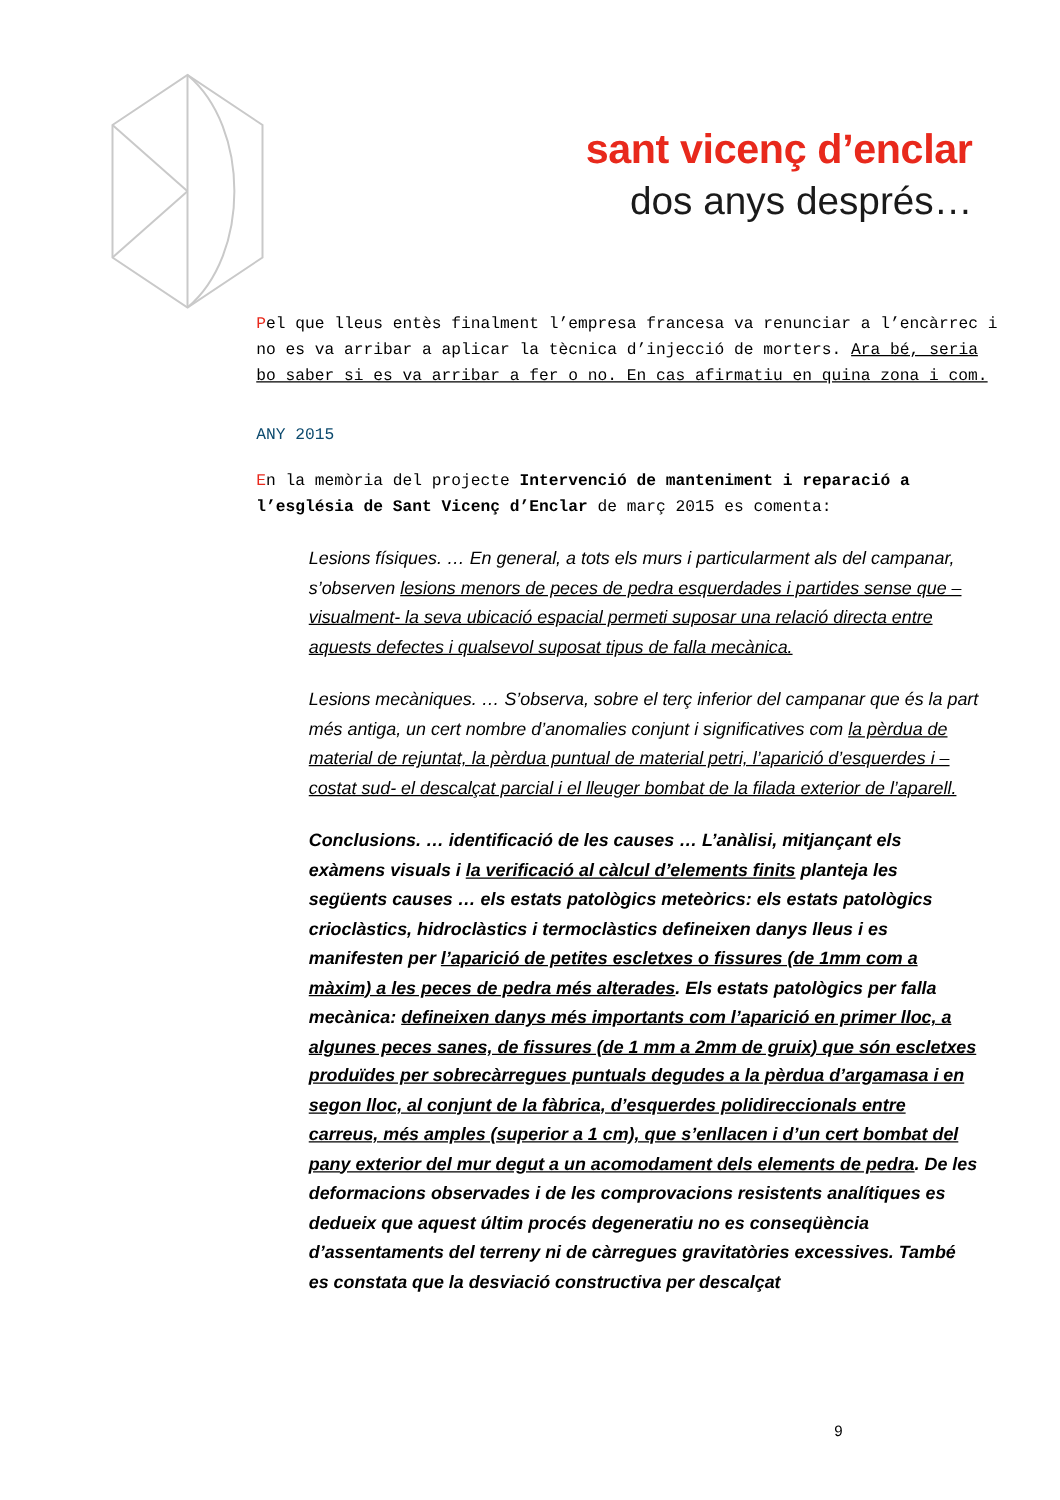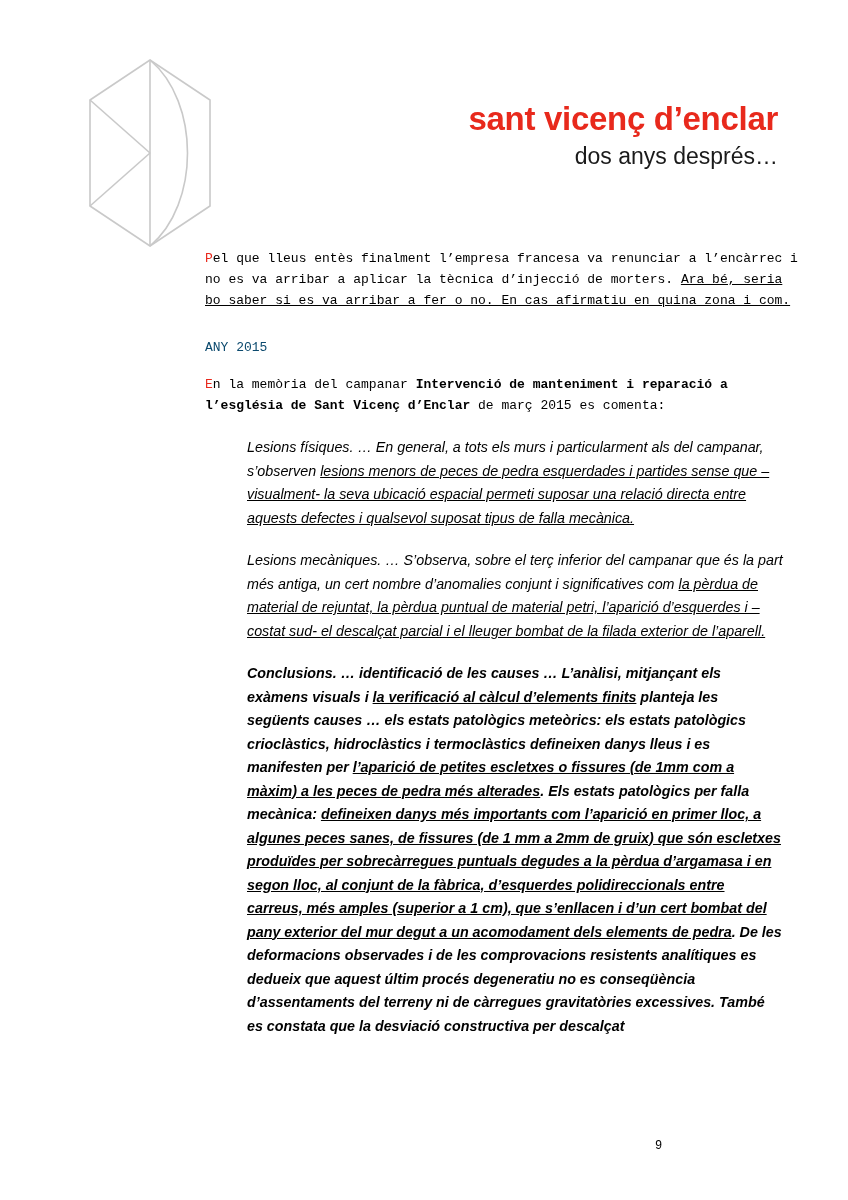--- a/index.html
+++ b/index.html
@@ -14,20 +14,21 @@
     font-family: "Liberation Sans", sans-serif;
     color: #000000;
     overflow: hidden;
   }
 
   .page {
     position: absolute;
     inset: 0;
     width: 720px;
     height: 1200px;
+    padding-left: 12px;
   }
 
   
   .header {
     position: absolute;
     top: 46px;
     left: 0;
     width: 848px;
     height: 200px;
   }
@@ -53,21 +54,21 @@
     font-weight: bold;
     font-size: 33px;
     letter-spacing: -0.3px;
     color: #e8291c;
     line-height: 1.05;
     margin: 0;
   }
   .title-sub {
     font-family: "Liberation Sans", sans-serif;
     font-weight: normal;
-    font-size: 23px;
+    font-size: 31px;
     color: #1a1a1a;
     line-height: 1.15;
     margin: 6px 0 0 0;
   }
 
   
   .content {
     position: absolute;
     left: 205px;
     top: 248px;
@@ -152,21 +153,21 @@
   <div class="content">
 
 
     <p class="mono-p">
       <span class="dropcap">P</span><span>el que lleus entès finalment l’empresa francesa va renunciar a l’encàrrec i no es va arribar a aplicar la tècnica d’injecció de morters. </span><span class="u">Ara bé, seria bo saber si es va arribar a fer o no. En cas afirmatiu en quina zona i com.</span>
     </p>
 
     <div class="section-label">ANY 2015</div>
 
     <p class="mono-p">
-      <span class="dropcap">E</span><span>n la memòria del campanar </span><span class="b">Intervenció de manteniment i reparació a l’església de Sant Vicenç d’Enclar</span><span> de març 2015 es comenta:</span>
+      <span class="dropcap">E</span><span>n la memòria del projecte </span><span class="b">Intervenció de manteniment i reparació a l’església de Sant Vicenç d’Enclar</span><span> de març 2015 es comenta:</span>
     </p>
 
     <div class="quote-block">
 
       <p class="quote-p">
         <span>Lesions físiques. … En general, a tots els murs i particularment als del campanar, s’observen </span><span class="u">lesions menors de peces de pedra esquerdades i partides sense que –visualment- la seva ubicació espacial permeti suposar una relació directa entre aquests defectes i qualsevol suposat tipus de falla mecànica.</span>
       </p>
 
       <p class="quote-p">
         <span>Lesions mecàniques. … S’observa, sobre el terç inferior del campanar que és la part més antiga, un cert nombre d’anomalies conjunt i significatives com </span><span class="u">la pèrdua de material de rejuntat, la pèrdua puntual de material petri, l’aparició d’esquerdes i –costat sud- el descalçat parcial i el lleuger bombat de la filada exterior de l’aparell.</span>

